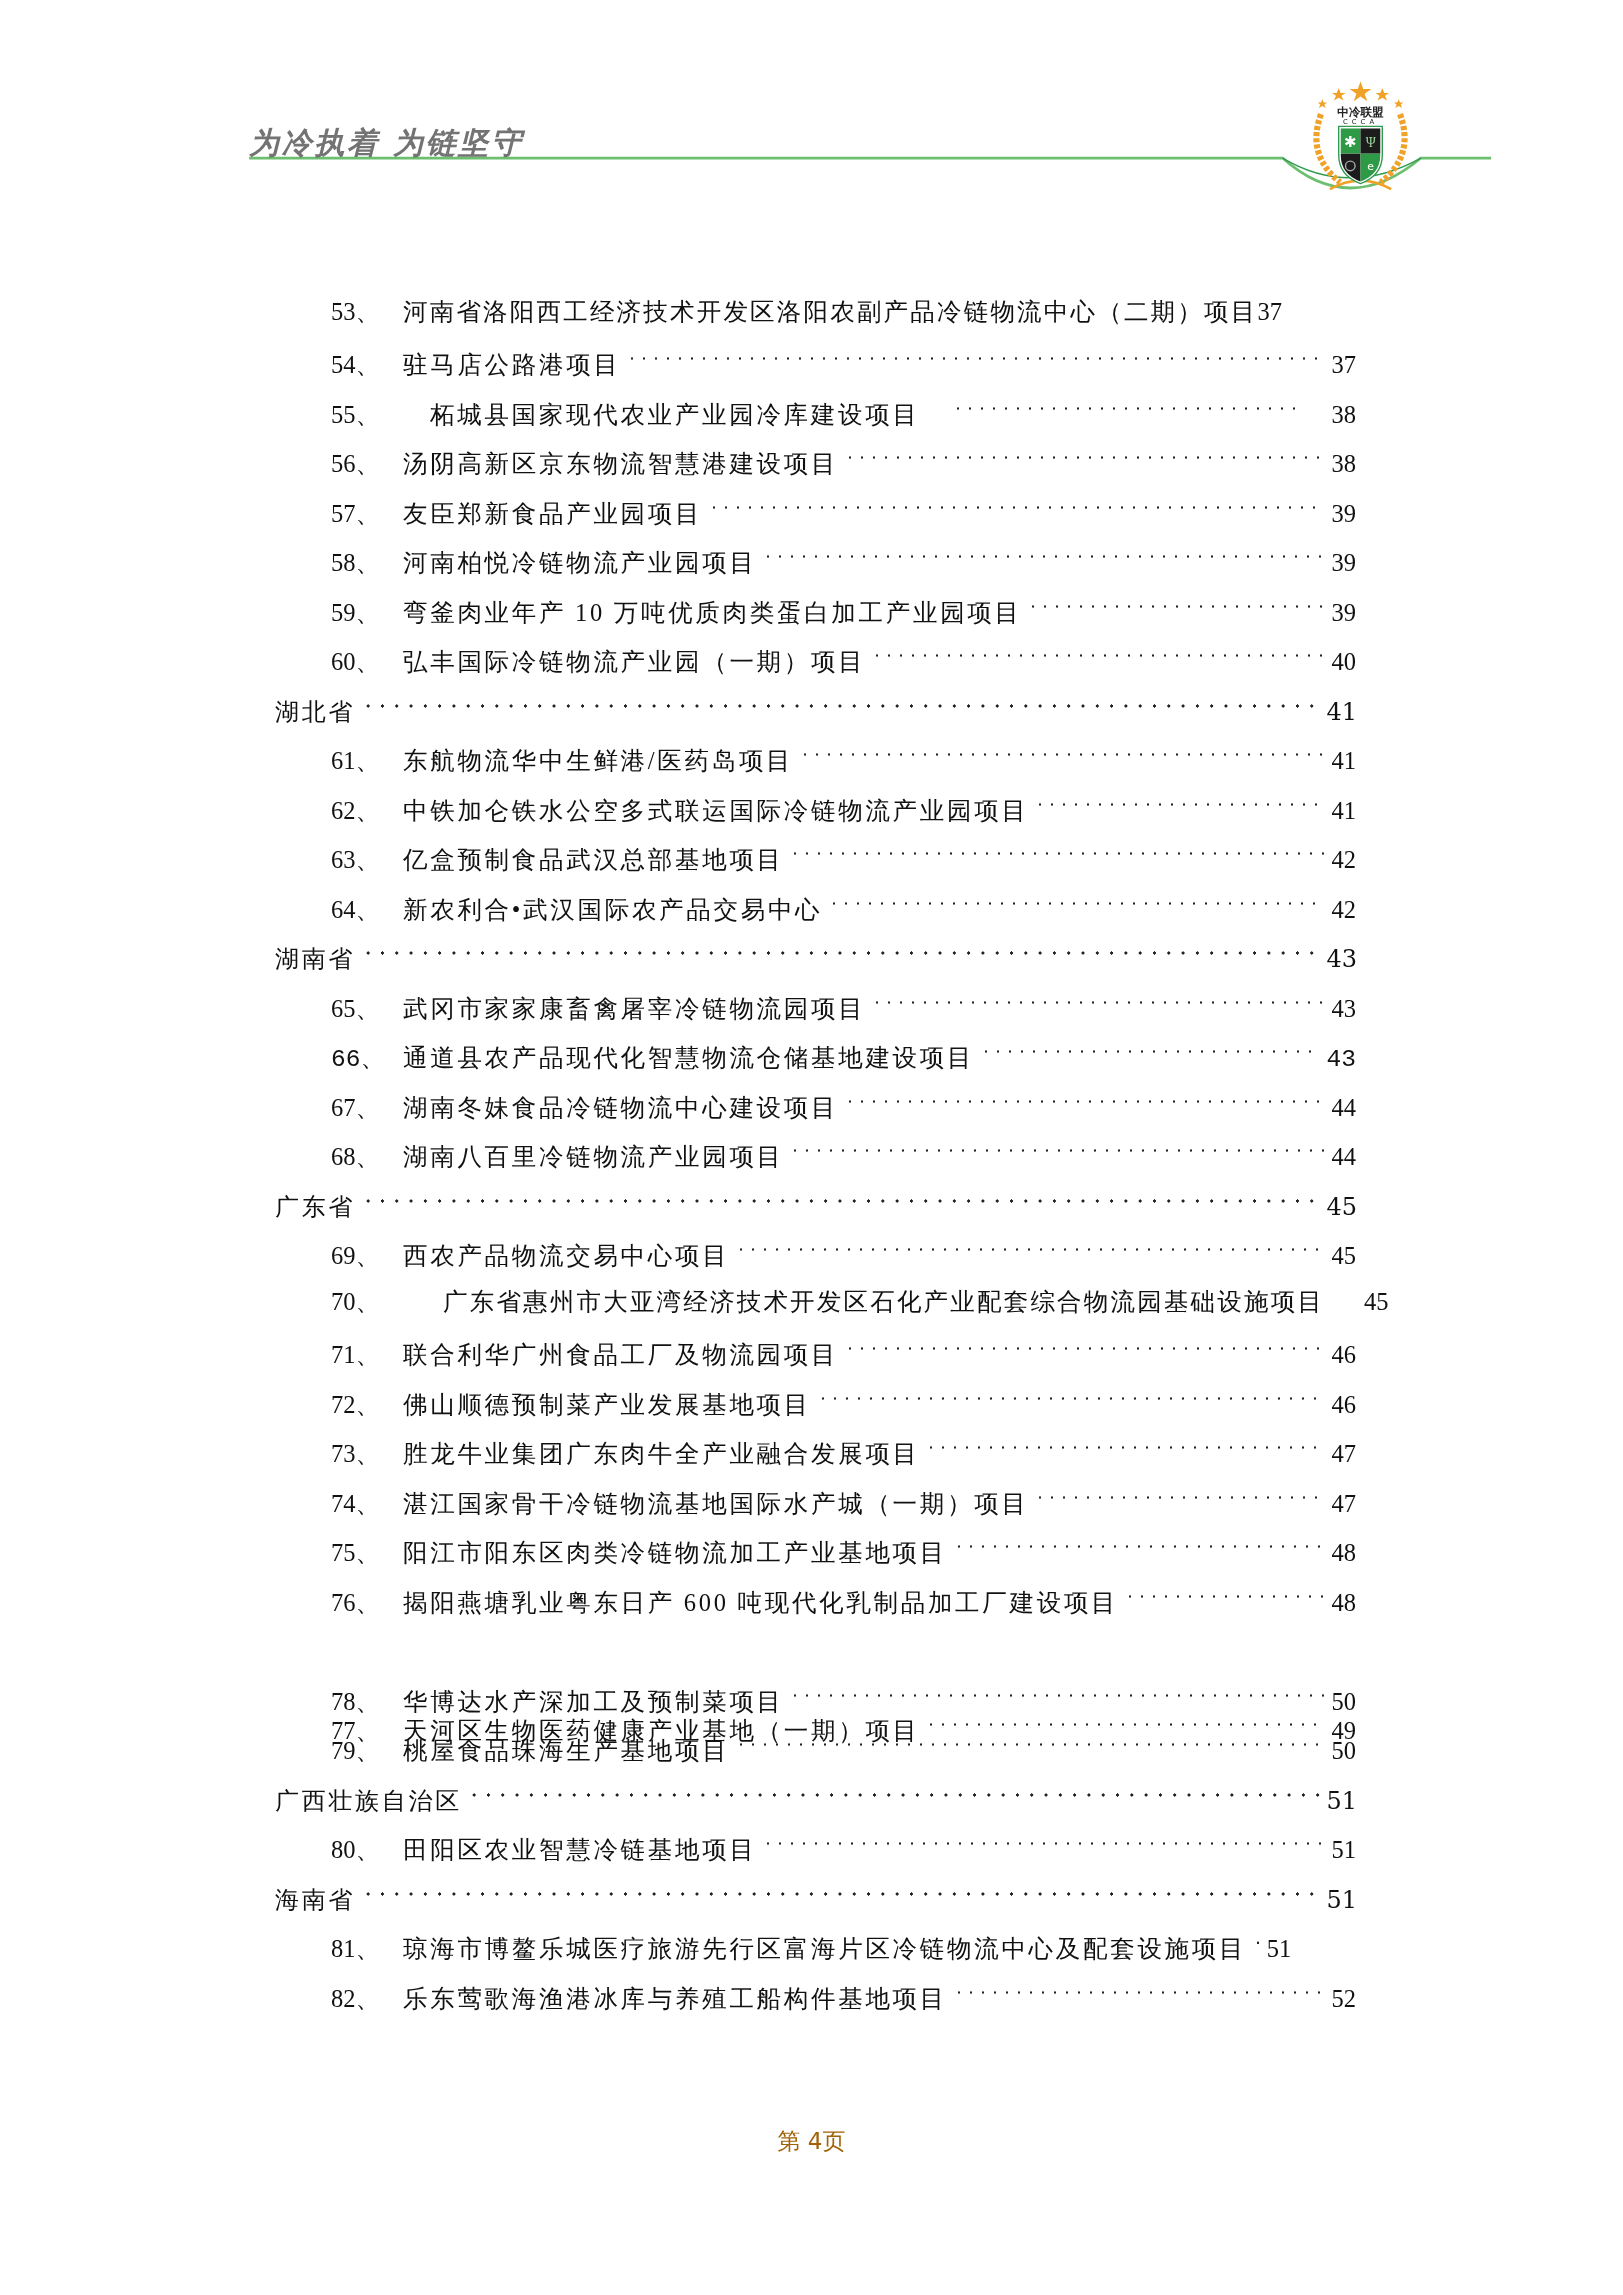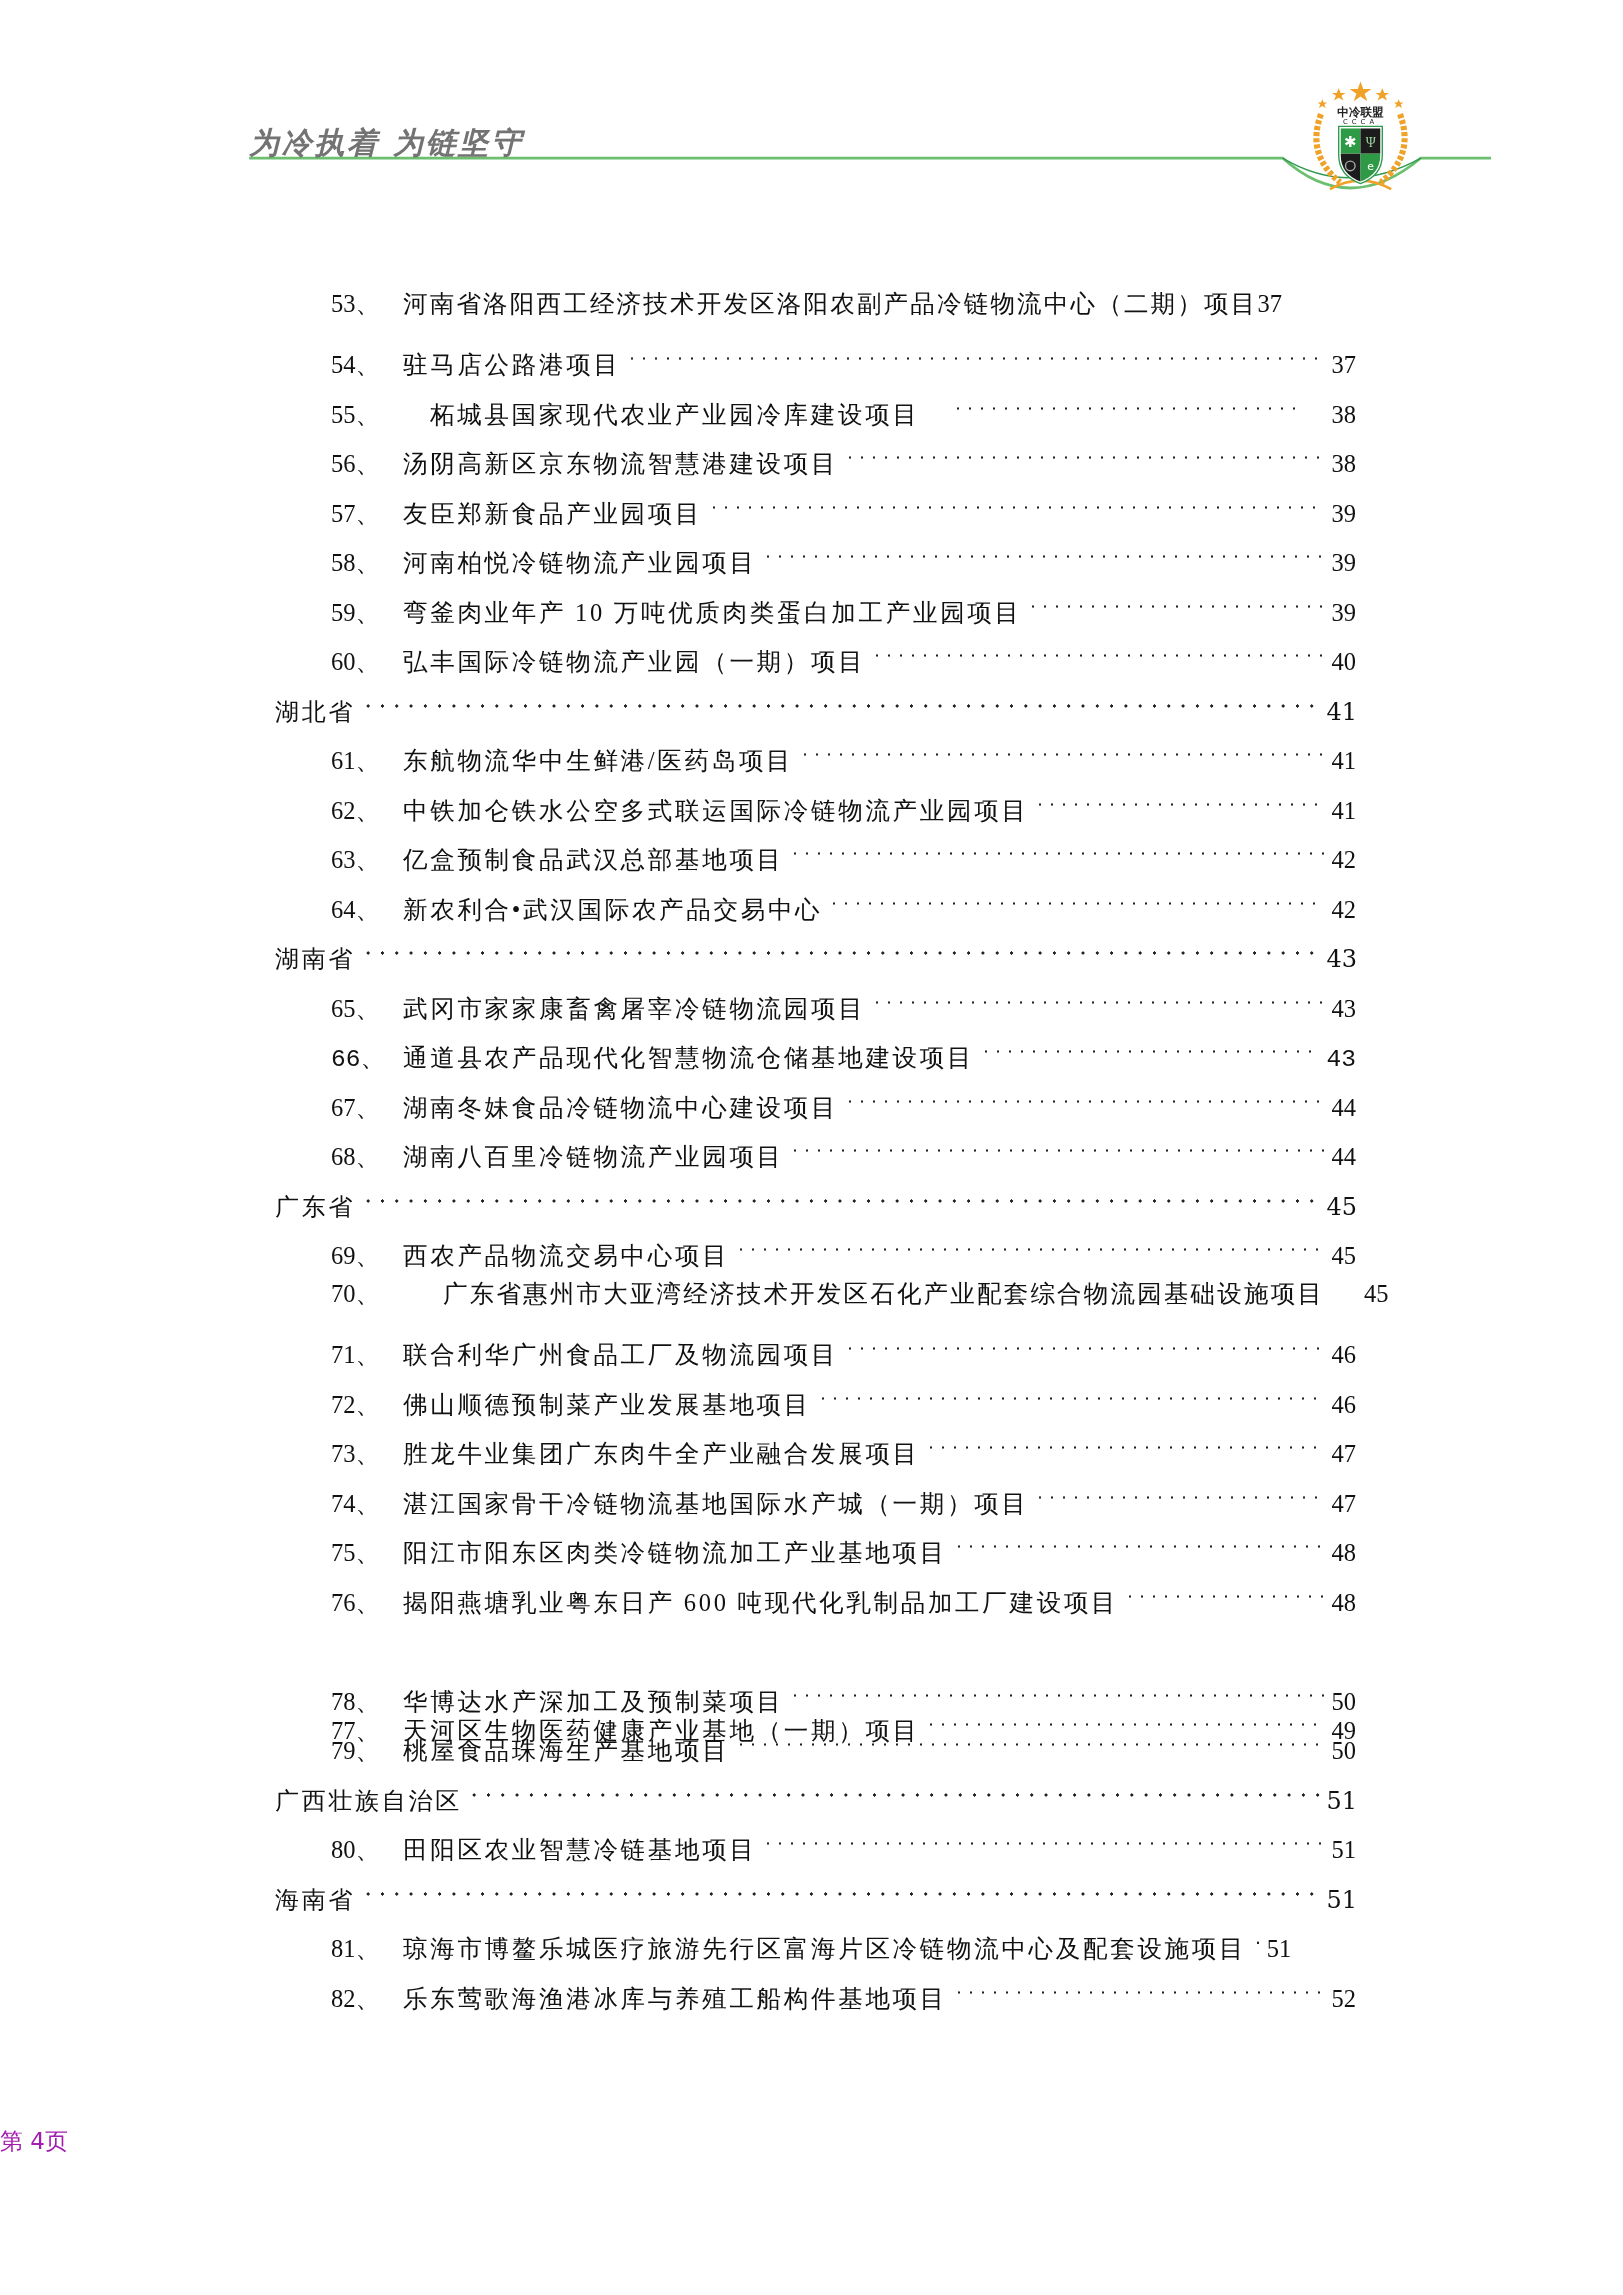--- a/index.html
+++ b/index.html
@@ -8,32 +8,32 @@
   .header { position:absolute; left:0; top:0; width:1623px; height:218px; }
   .slogan { position:absolute; left:249px; top:123px; font-family:"DejaVu Serif",serif;
             font-size:30px; font-weight:bold; font-style:italic; color:#737373; letter-spacing:2.7px; white-space:nowrap; }
   .header-svg { position:absolute; left:0; top:0; }
   .logo { position:absolute; left:1306px; top:80px; width:109px; height:116px; }
   .toc { position:absolute; left:0; top:0; width:1623px; }
   .row { position:absolute; left:0; height:41px; display:flex; align-items:baseline;
          font-size:24.5px; line-height:41px; white-space:nowrap; }
   .row.item { left:331px; width:1025px; }
   .row.section { left:275px; width:1082px; font-family:"DejaVu Serif",serif; font-size:24px; }
-  .num { width:72px; flex:none; }
+  .num { width:72px; flex:none;margin-top:8px; }
   .title { flex:none; letter-spacing:2.7px; }
   .leader { flex:1 1 auto; overflow:hidden; margin:0 6.8px 0 5.5px; height:41px; position:relative; }
   .leader::after { content:""; position:absolute; left:0; right:0; bottom:12.3px; height:3.4px;
         background-image:radial-gradient(circle, #222 1.1px, transparent 1.4px);
         background-size:12px 3.4px; background-repeat:repeat-x; }
   .row.section .leader::after { background-image:radial-gradient(circle, #222 1.5px, transparent 1.8px); background-size:14.3px 4.1px; height:4.1px; }
   .page { flex:none; text-align:right; }
   .row.tight .title { letter-spacing:2.2px; }
   .row.shortlead .leader { flex:0 0 8.2px; }
-  .footer { position:absolute; left:0; width:1623px; top:2126px; 
-            font-family:"DejaVu Sans",sans-serif; font-size:23px; color:#a21caf; }
+  .footer { position:absolute; left:0; width:1623px; top:2126px; text-align:center;
+            font-family:"DejaVu Sans",sans-serif; font-size:23px; color:#a16207; }
 </style>
 </head>
 <body>
 
 <div class="header">
   <svg class="header-svg" width="1623" height="218" viewBox="0 0 2381 320">
     <path d="M 365 232 L 1882 232 Q 1980 320 2085 232 L 2188 232" fill="none" stroke="#6cbf6f" stroke-width="4"></path>
     <path d="M 1882 232 Q 1980 290 2085 232" fill="none" stroke="#2e9a52" stroke-width="2"></path>
   </svg>
   <div class="slogan">为冷执着  为链坚守</div>

